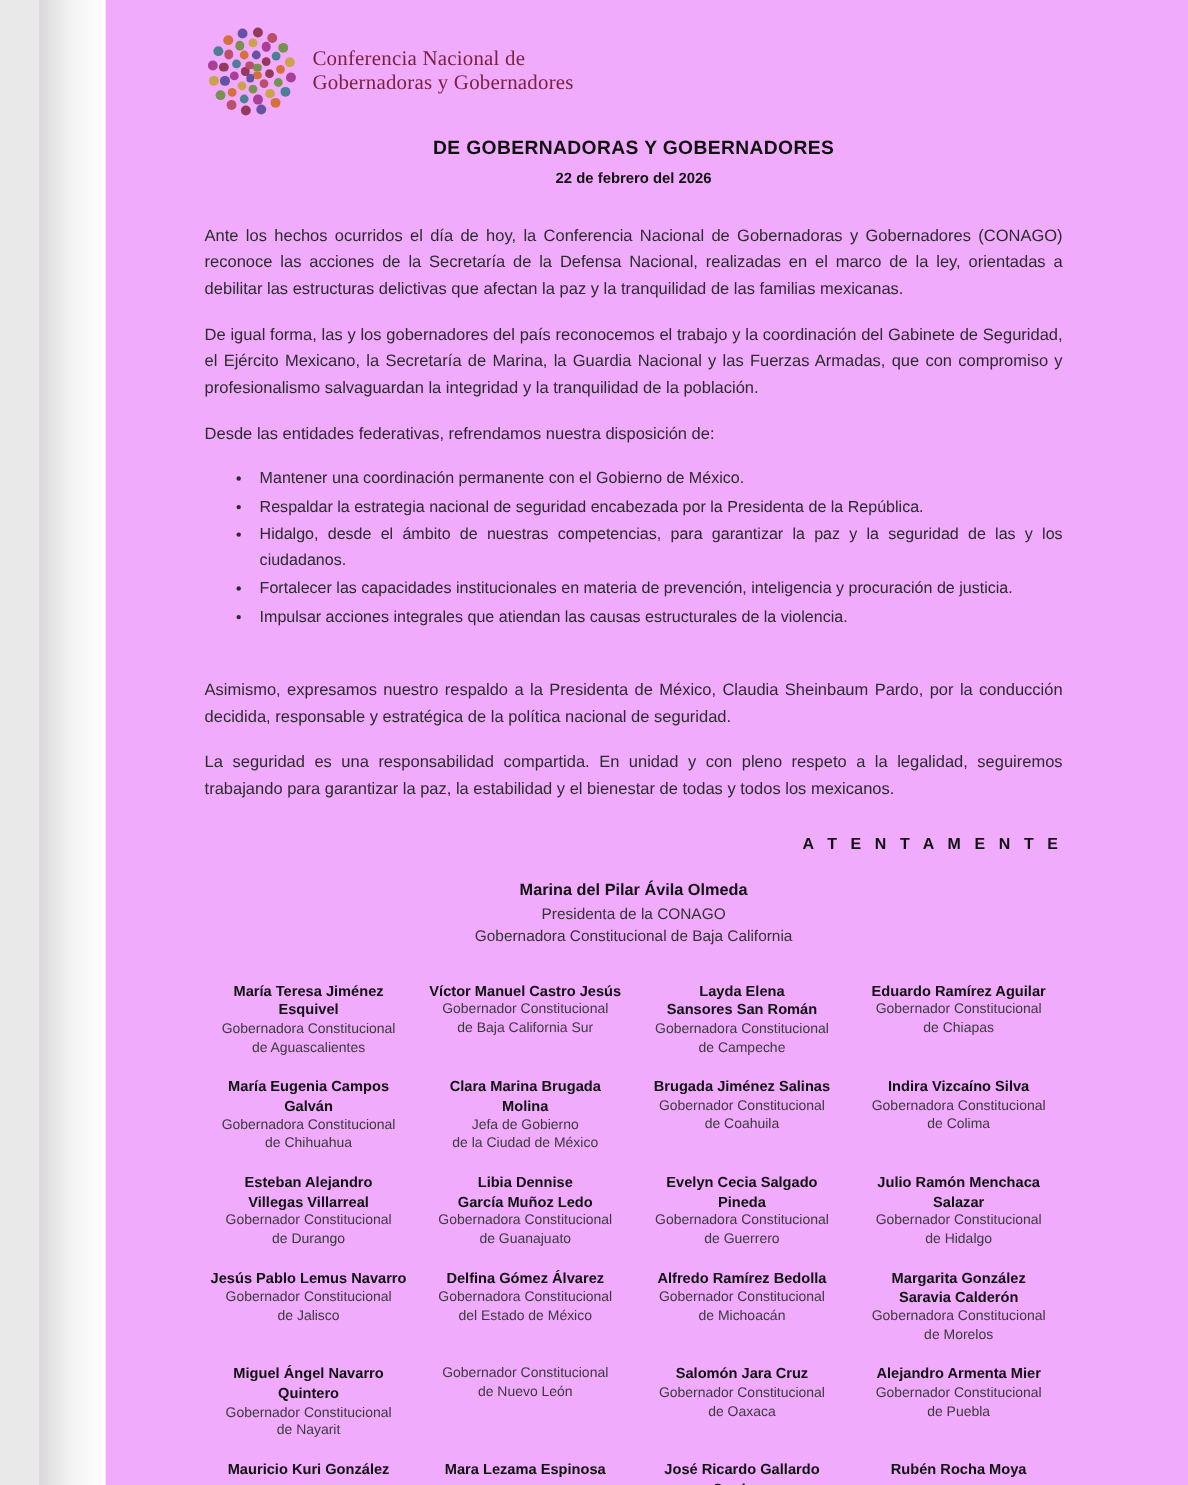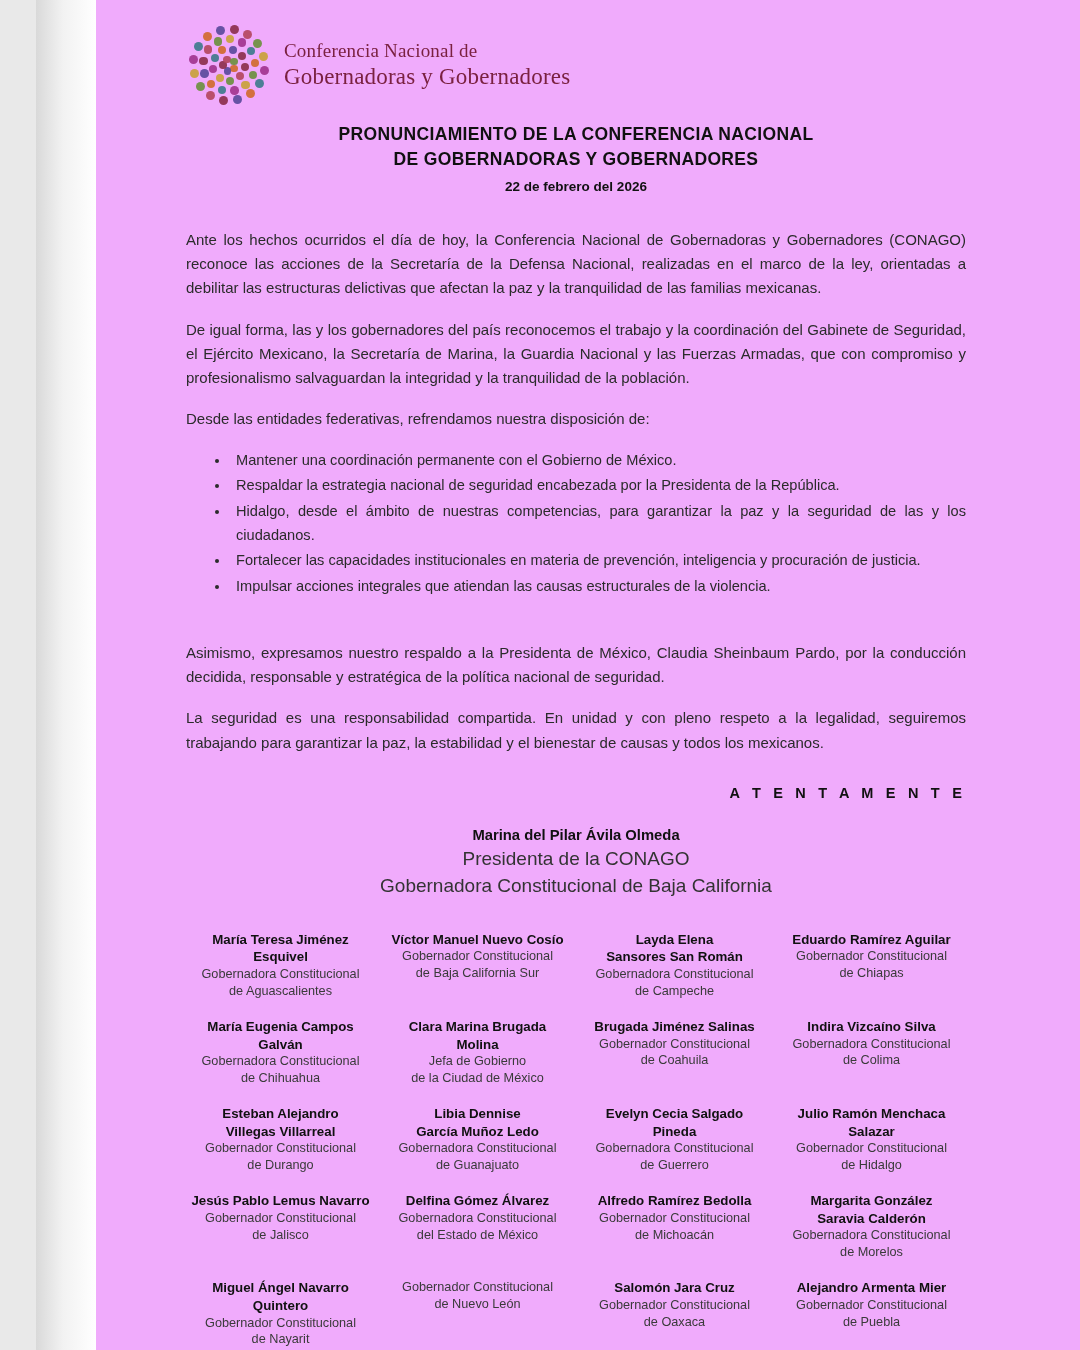--- a/index.html
+++ b/index.html
@@ -62,21 +62,21 @@
     margin-left: 12px;
     font-family: "Liberation Serif", serif;
     line-height: 1.18;
   }
   .logo-title .l1 {
     font-size: 19px;
     color: #7a2140;
     letter-spacing: .2px;
   }
   .logo-title .l2 {
-    font-size: 23px;
+    font-size: 19px;
     color: #7a2140;
     letter-spacing: .2px;
   }
 
   
   .doc-title {
     text-align: center;
     margin-top: 14px;
     font-size: 17.5px;
     font-weight: bold;
@@ -132,21 +132,21 @@
     text-align: center;
     margin-top: 24px;
     line-height: 1.42;
   }
   .lead-signer .nm {
     font-weight: bold;
     font-size: 14.8px;
     color: #111;
   }
   .lead-signer .rl {
-    font-size: 19px;
+    font-size: 14px;
     color: #333;
     text-align: center;
   }
 
   .signers {
     display: grid;
     grid-template-columns: repeat(4, 1fr);
     column-gap: 8px;
     row-gap: 0px;
     margin-top: 22px;
@@ -223,60 +223,59 @@
           <span style="width: 7.5px; height: 7.5px; left: 37.2351px; top: 33.5984px; background: rgb(180, 71, 95); opacity: 0.92;"></span>
           <span style="width: 7.5px; height: 7.5px; left: 44.0023px; top: 35.5873px; background: rgb(109, 143, 63); opacity: 0.92;"></span>
         </div>
       <div class="logo-title">
         <div class="l1">Conferencia Nacional de</div>
         <div class="l2">Gobernadoras y Gobernadores</div>
       </div>
     </div>
 
     <div class="doc-title">
-      <div>PRONUNCIAMIENTO DE LA CONFERENCIA NACIONAL</div>
       <div>DE GOBERNADORAS Y GOBERNADORES</div>
     </div>
     <div class="doc-date">22 de febrero del 2026</div>
 
     <div class="body-block">
       <div id="paras">
           <p class="para">Ante los hechos ocurridos el día de hoy, la Conferencia Nacional de Gobernadoras y Gobernadores (CONAGO) reconoce las acciones de la Secretaría de la Defensa Nacional, realizadas en el marco de la ley, orientadas a debilitar las estructuras delictivas que afectan la paz y la tranquilidad de las familias mexicanas.</p>
           <p class="para">De igual forma, las y los gobernadores del país reconocemos el trabajo y la coordinación del Gabinete de Seguridad, el Ejército Mexicano, la Secretaría de Marina, la Guardia Nacional y las Fuerzas Armadas, que con compromiso y profesionalismo salvaguardan la integridad y la tranquilidad de la población.</p>
           <p class="para">Desde las entidades federativas, refrendamos nuestra disposición de:</p>
         </div>
       <ul class="bullets" id="bullets">
           <li>Mantener una coordinación permanente con el Gobierno de México.</li>
           <li>Respaldar la estrategia nacional de seguridad encabezada por la Presidenta de la República.</li>
           <li>Hidalgo, desde el ámbito de nuestras competencias, para garantizar la paz y la seguridad de las y los ciudadanos.</li>
           <li>Fortalecer las capacidades institucionales en materia de prevención, inteligencia y procuración de justicia.</li>
           <li>Impulsar acciones integrales que atiendan las causas estructurales de la violencia.</li>
         </ul>
       <div class="gap"></div>
       <div id="closing">
           <p class="para">Asimismo, expresamos nuestro respaldo a la Presidenta de México, Claudia Sheinbaum Pardo, por la conducción decidida, responsable y estratégica de la política nacional de seguridad.</p>
-          <p class="para">La seguridad es una responsabilidad compartida. En unidad y con pleno respeto a la legalidad, seguiremos trabajando para garantizar la paz, la estabilidad y el bienestar de causas y todos los mexicanos.</p>
+          <p class="para">La seguridad es una responsabilidad compartida. En unidad y con pleno respeto a la legalidad, seguiremos trabajando para garantizar la paz, la estabilidad y el bienestar de todas y todos los mexicanos.</p>
         </div>
     </div>
 
     <div class="atentamente">A T E N T A M E N T E</div>
 
     <div class="lead-signer">
       <div class="nm">Marina del Pilar Ávila Olmeda</div>
       <div class="rl">Presidenta de la CONAGO</div>
       <div class="rl">Gobernadora Constitucional de Baja California</div>
     </div>
 
     <div class="signers" id="signers">
         <div class="signer">
           <span class="nm">María Teresa Jiménez Esquivel</span>
           <span class="rl">Gobernadora Constitucional<br>de Aguascalientes</span>
         </div>
         <div class="signer">
-          <span class="nm">Víctor Manuel Nuevo Cosío</span>
+          <span class="nm">Víctor Manuel Castro Jesús</span>
           <span class="rl">Gobernador Constitucional<br>de Baja California Sur</span>
         </div>
         <div class="signer">
           <span class="nm">Layda Elena<br>Sansores San Román</span>
           <span class="rl">Gobernadora Constitucional<br>de Campeche</span>
         </div>
         <div class="signer">
           <span class="nm">Eduardo Ramírez Aguilar</span>
           <span class="rl">Gobernador Constitucional<br>de Chiapas</span>
         </div>

